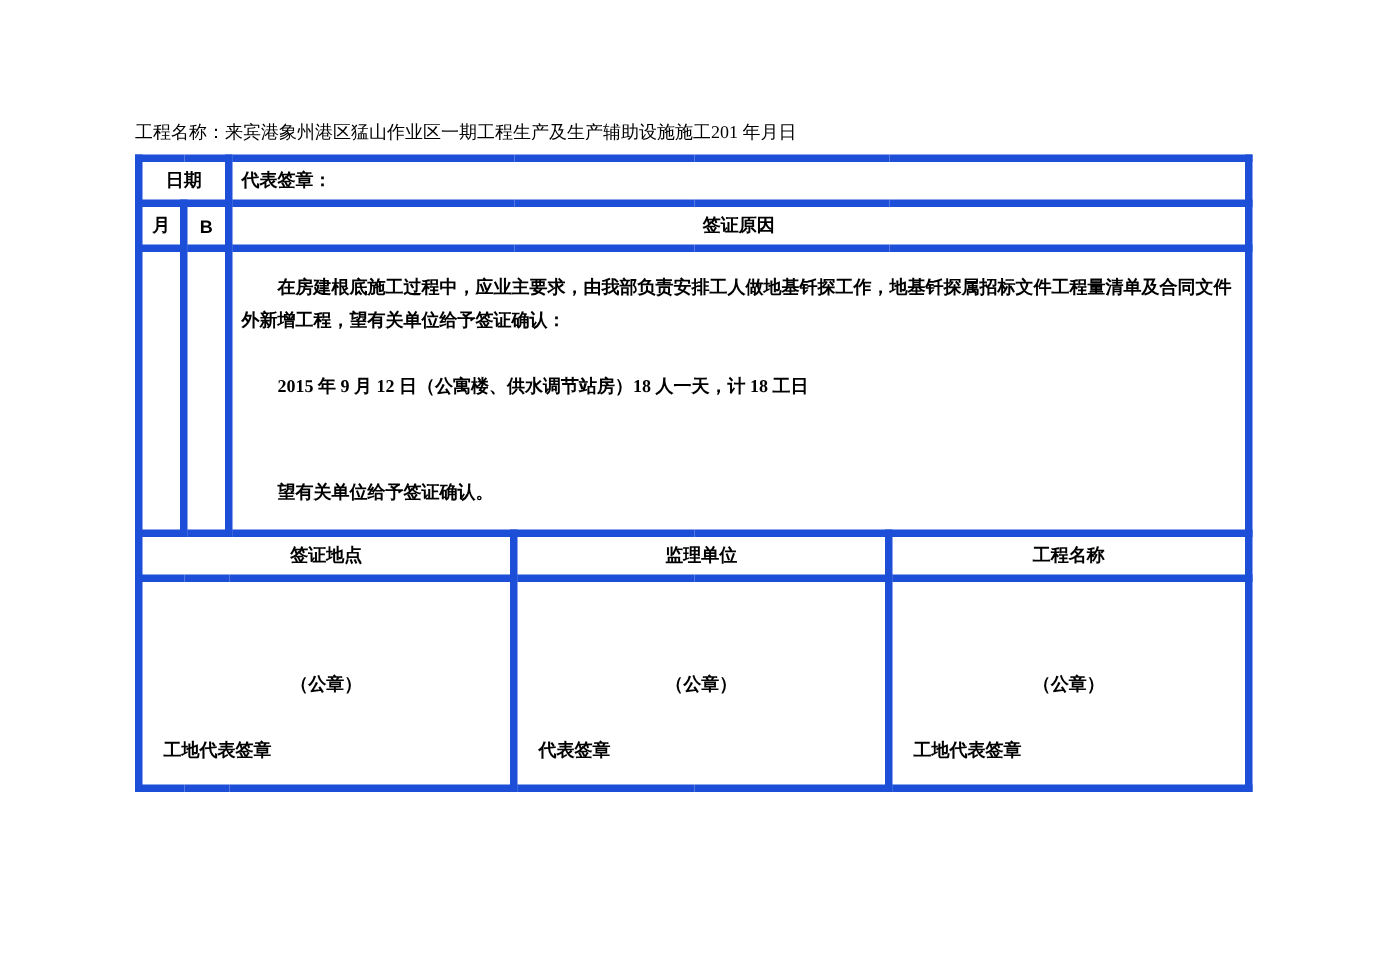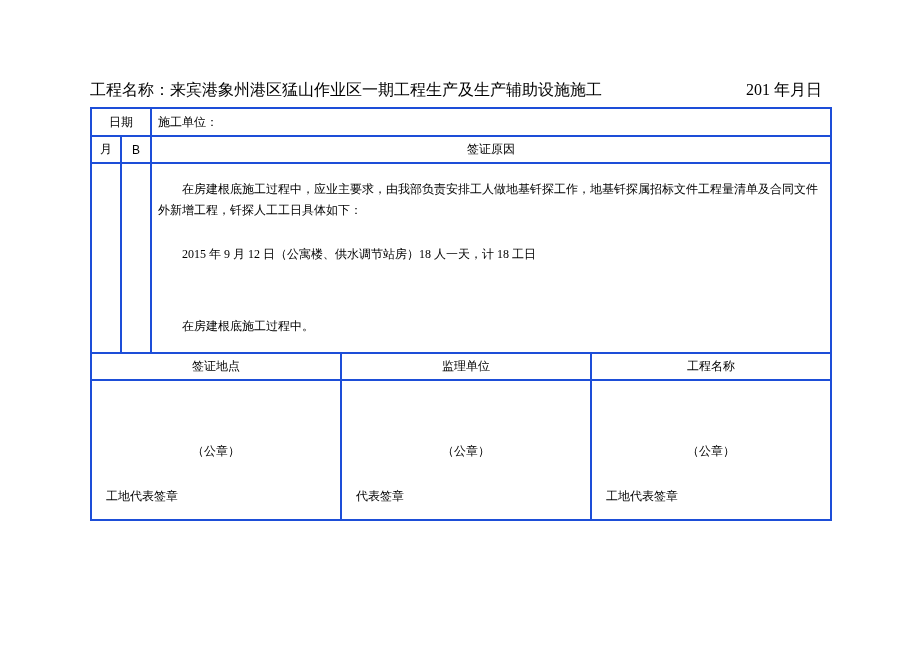--- a/index.html
+++ b/index.html
@@ -10,41 +10,41 @@
     body {
       background: #ffffff;
       font-family: "SimSun", "宋体", serif;
       font-size: 12px;
       color: #000;
       padding: 80px 90px 40px 90px;
       width: 920px;
     }
     .header-row {
       display: flex;
-      justify-content: space-between;
+      justify-content: flex-start;
       margin-bottom: 6px;
-      font-size: 16px;
+      font-size: 12px;
     }
     .header-left {
       white-space: nowrap;
     }
     .header-right {
       white-space: nowrap;
       padding-right: 8px;
     }
     table.main {
       width: 100%;
       border-collapse: collapse;
       table-layout: fixed;
     }
     table.main td, table.main th {
-      border: 2px solid #1d4ed8;
+      border: 5px solid #1d4ed8;
       padding: 4px 6px;
       vertical-align: middle;
-      font-weight: normal;
+      font-weight: bold;
     }
     .row-date td {
       height: 28px;
     }
     .row-mb td {
       height: 26px;
       text-align: center;
     }
     .col-date-label {
       width: 60px;
@@ -114,34 +114,34 @@
   <div class="header-left">
     <span>工程名称：</span><span>来宾港象州港区猛山作业区一期工程生产及生产辅助设施施工</span>
   </div>
   <div class="header-right">201 年月日</div>
 </div>
 
 <table class="main">
   <tbody>
       <tr class="row-date">
     <td colspan="2" class="col-date-label">日期</td>
-    <td colspan="4" class="loc-cell">施工单位：</td>
+    <td colspan="4" class="loc-cell">代表签章：</td>
   </tr>
   <tr class="row-mb">
     <td class="col-month">月</td>
     <td class="col-b">B</td>
     <td colspan="4" class="reason-header">签证原因</td>
   </tr>
   <tr>
     <td class="col-month"></td>
     <td class="col-b"></td>
     <td colspan="4" class="content-cell">
-      <div class="para1">在房建根底施工过程中，应业主要求，由我部负责安排工人做地基钎探工作，地基钎探属招标文件工程量清单及合同文件外新增工程，钎探人工工日具体如下：</div>
+      <div class="para1">在房建根底施工过程中，应业主要求，由我部负责安排工人做地基钎探工作，地基钎探属招标文件工程量清单及合同文件外新增工程，望有关单位给予签证确认：</div>
       <div class="para2">2015 年 9 月 12 日（公寓楼、供水调节站房）18 人一天，计 18 工日</div>
-      <div class="para3">在房建根底施工过程中。</div>
+      <div class="para3">望有关单位给予签证确认。</div>
     </td>
   </tr>
   <tr class="unit-header">
     <td colspan="3">签证地点</td>
     <td colspan="2">监理单位</td>
     <td>工程名称</td>
   </tr>
   <tr>
     <td colspan="3" class="sign-block">
       <div class="seal-line">（公章）</div>

